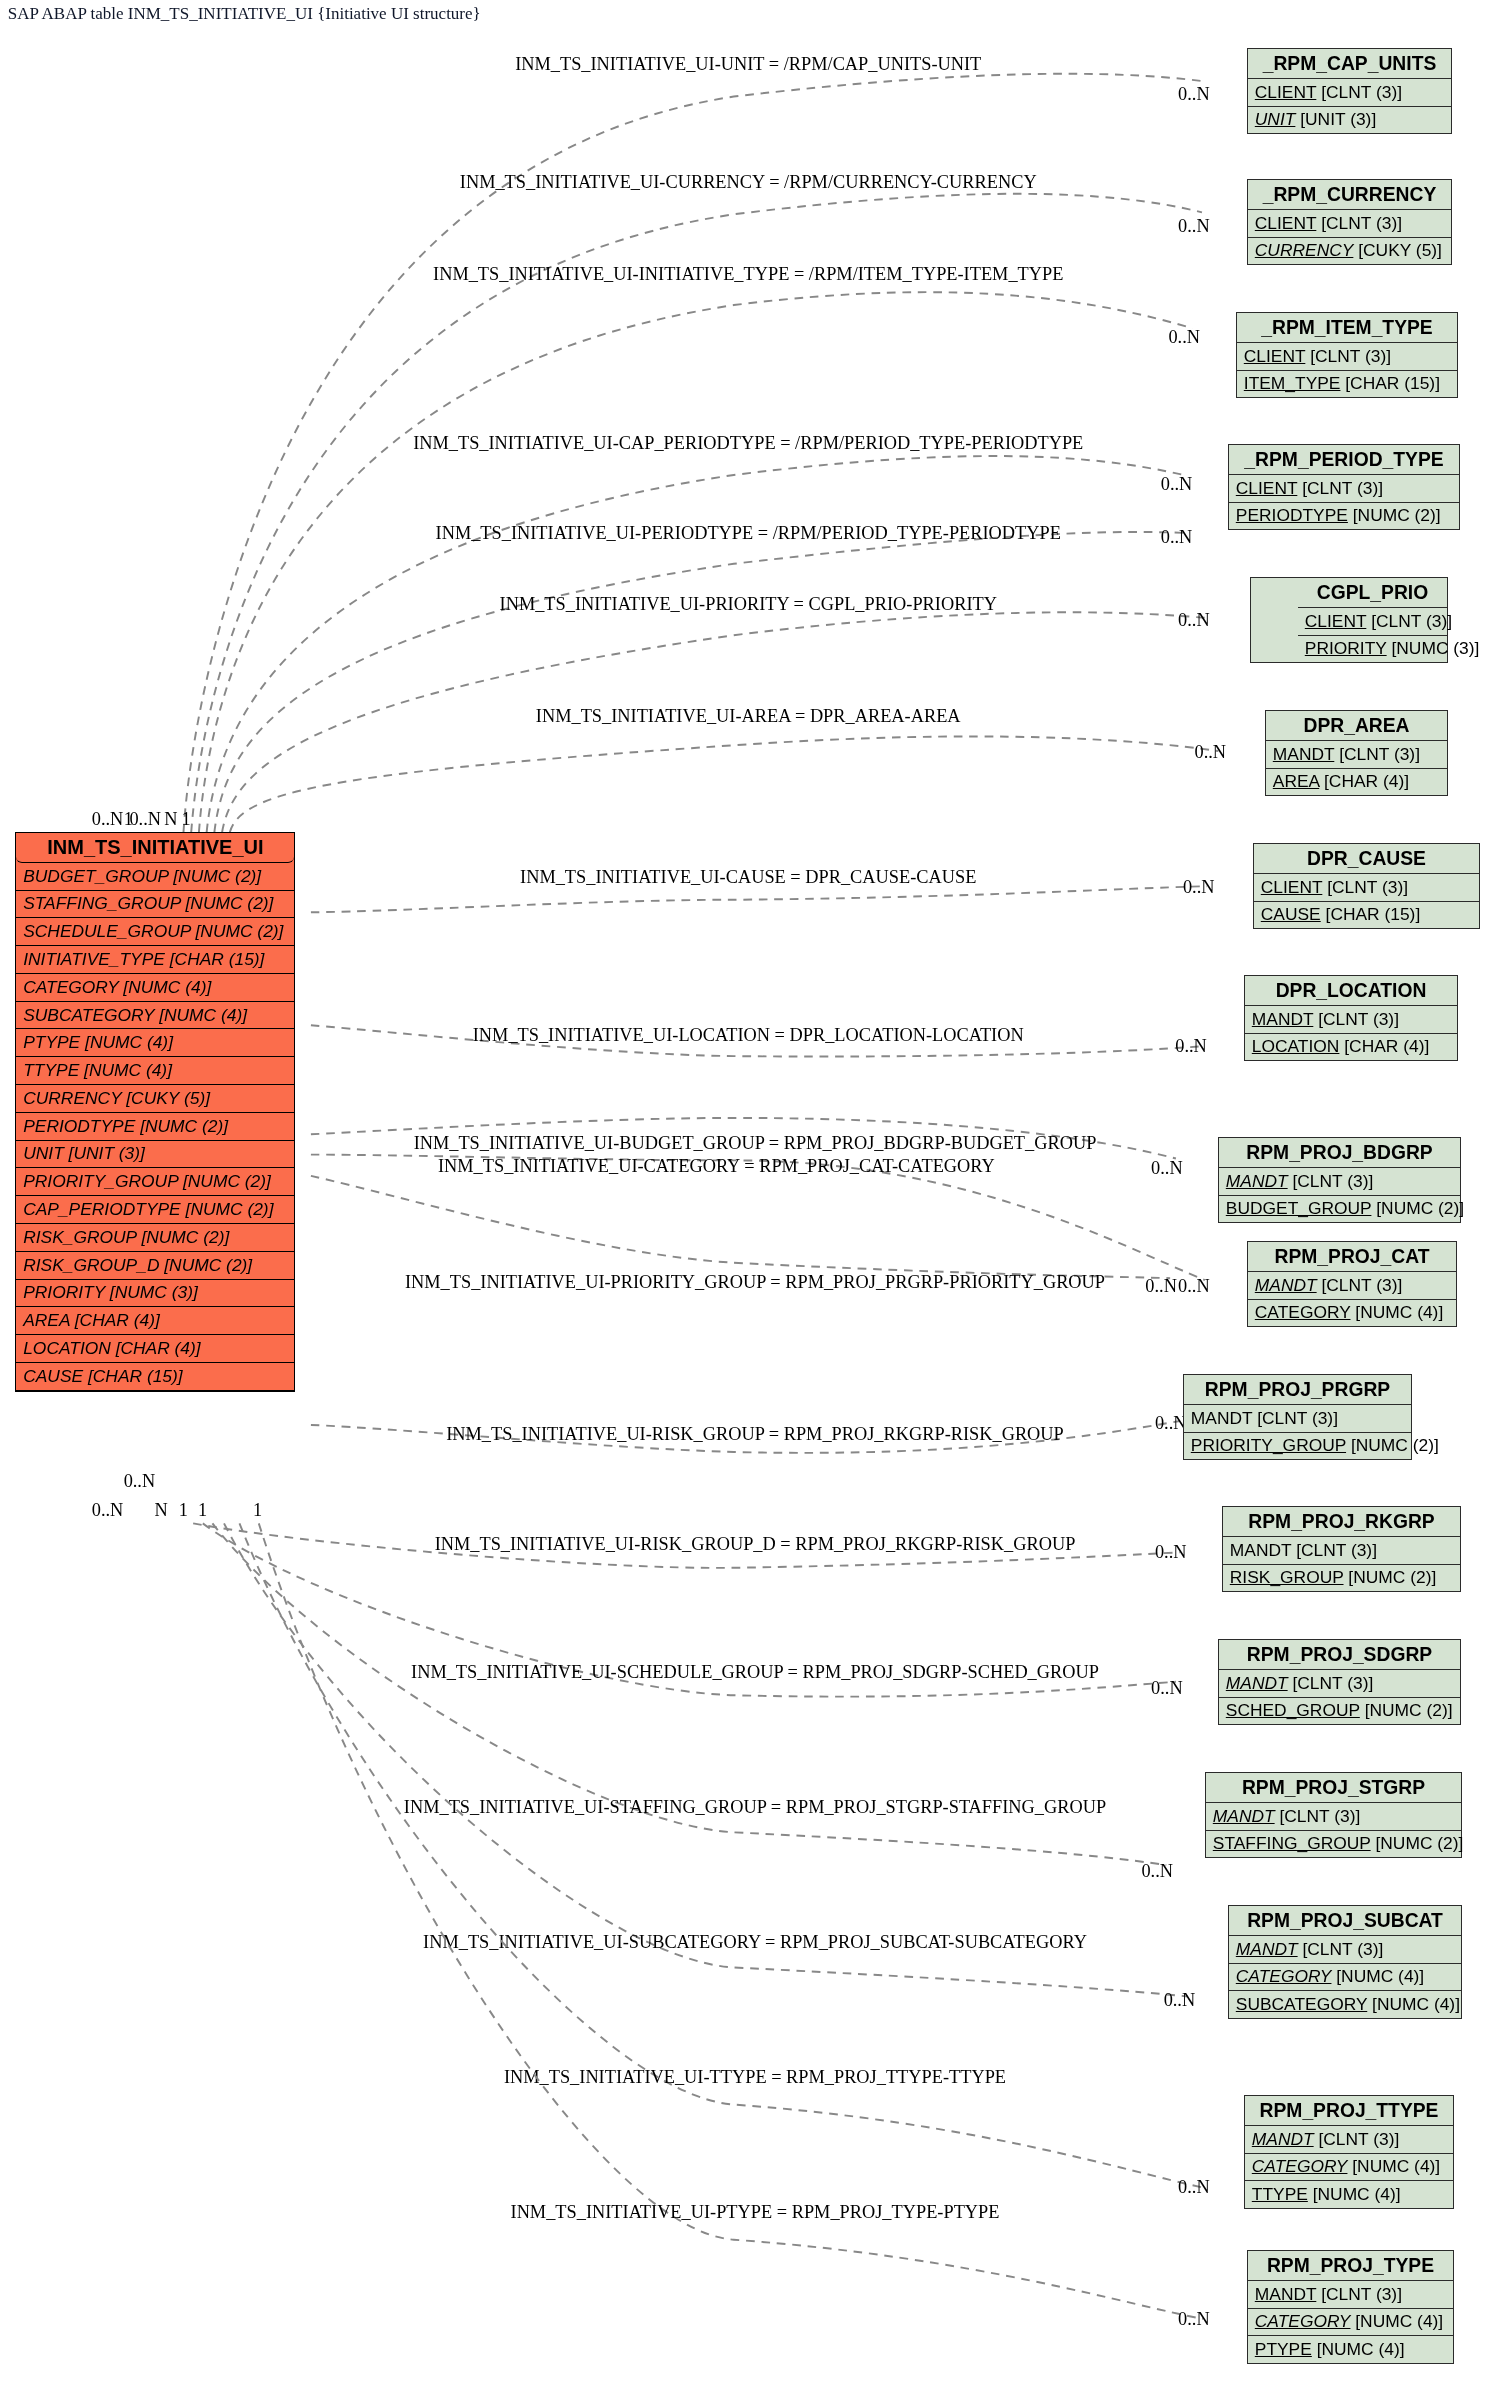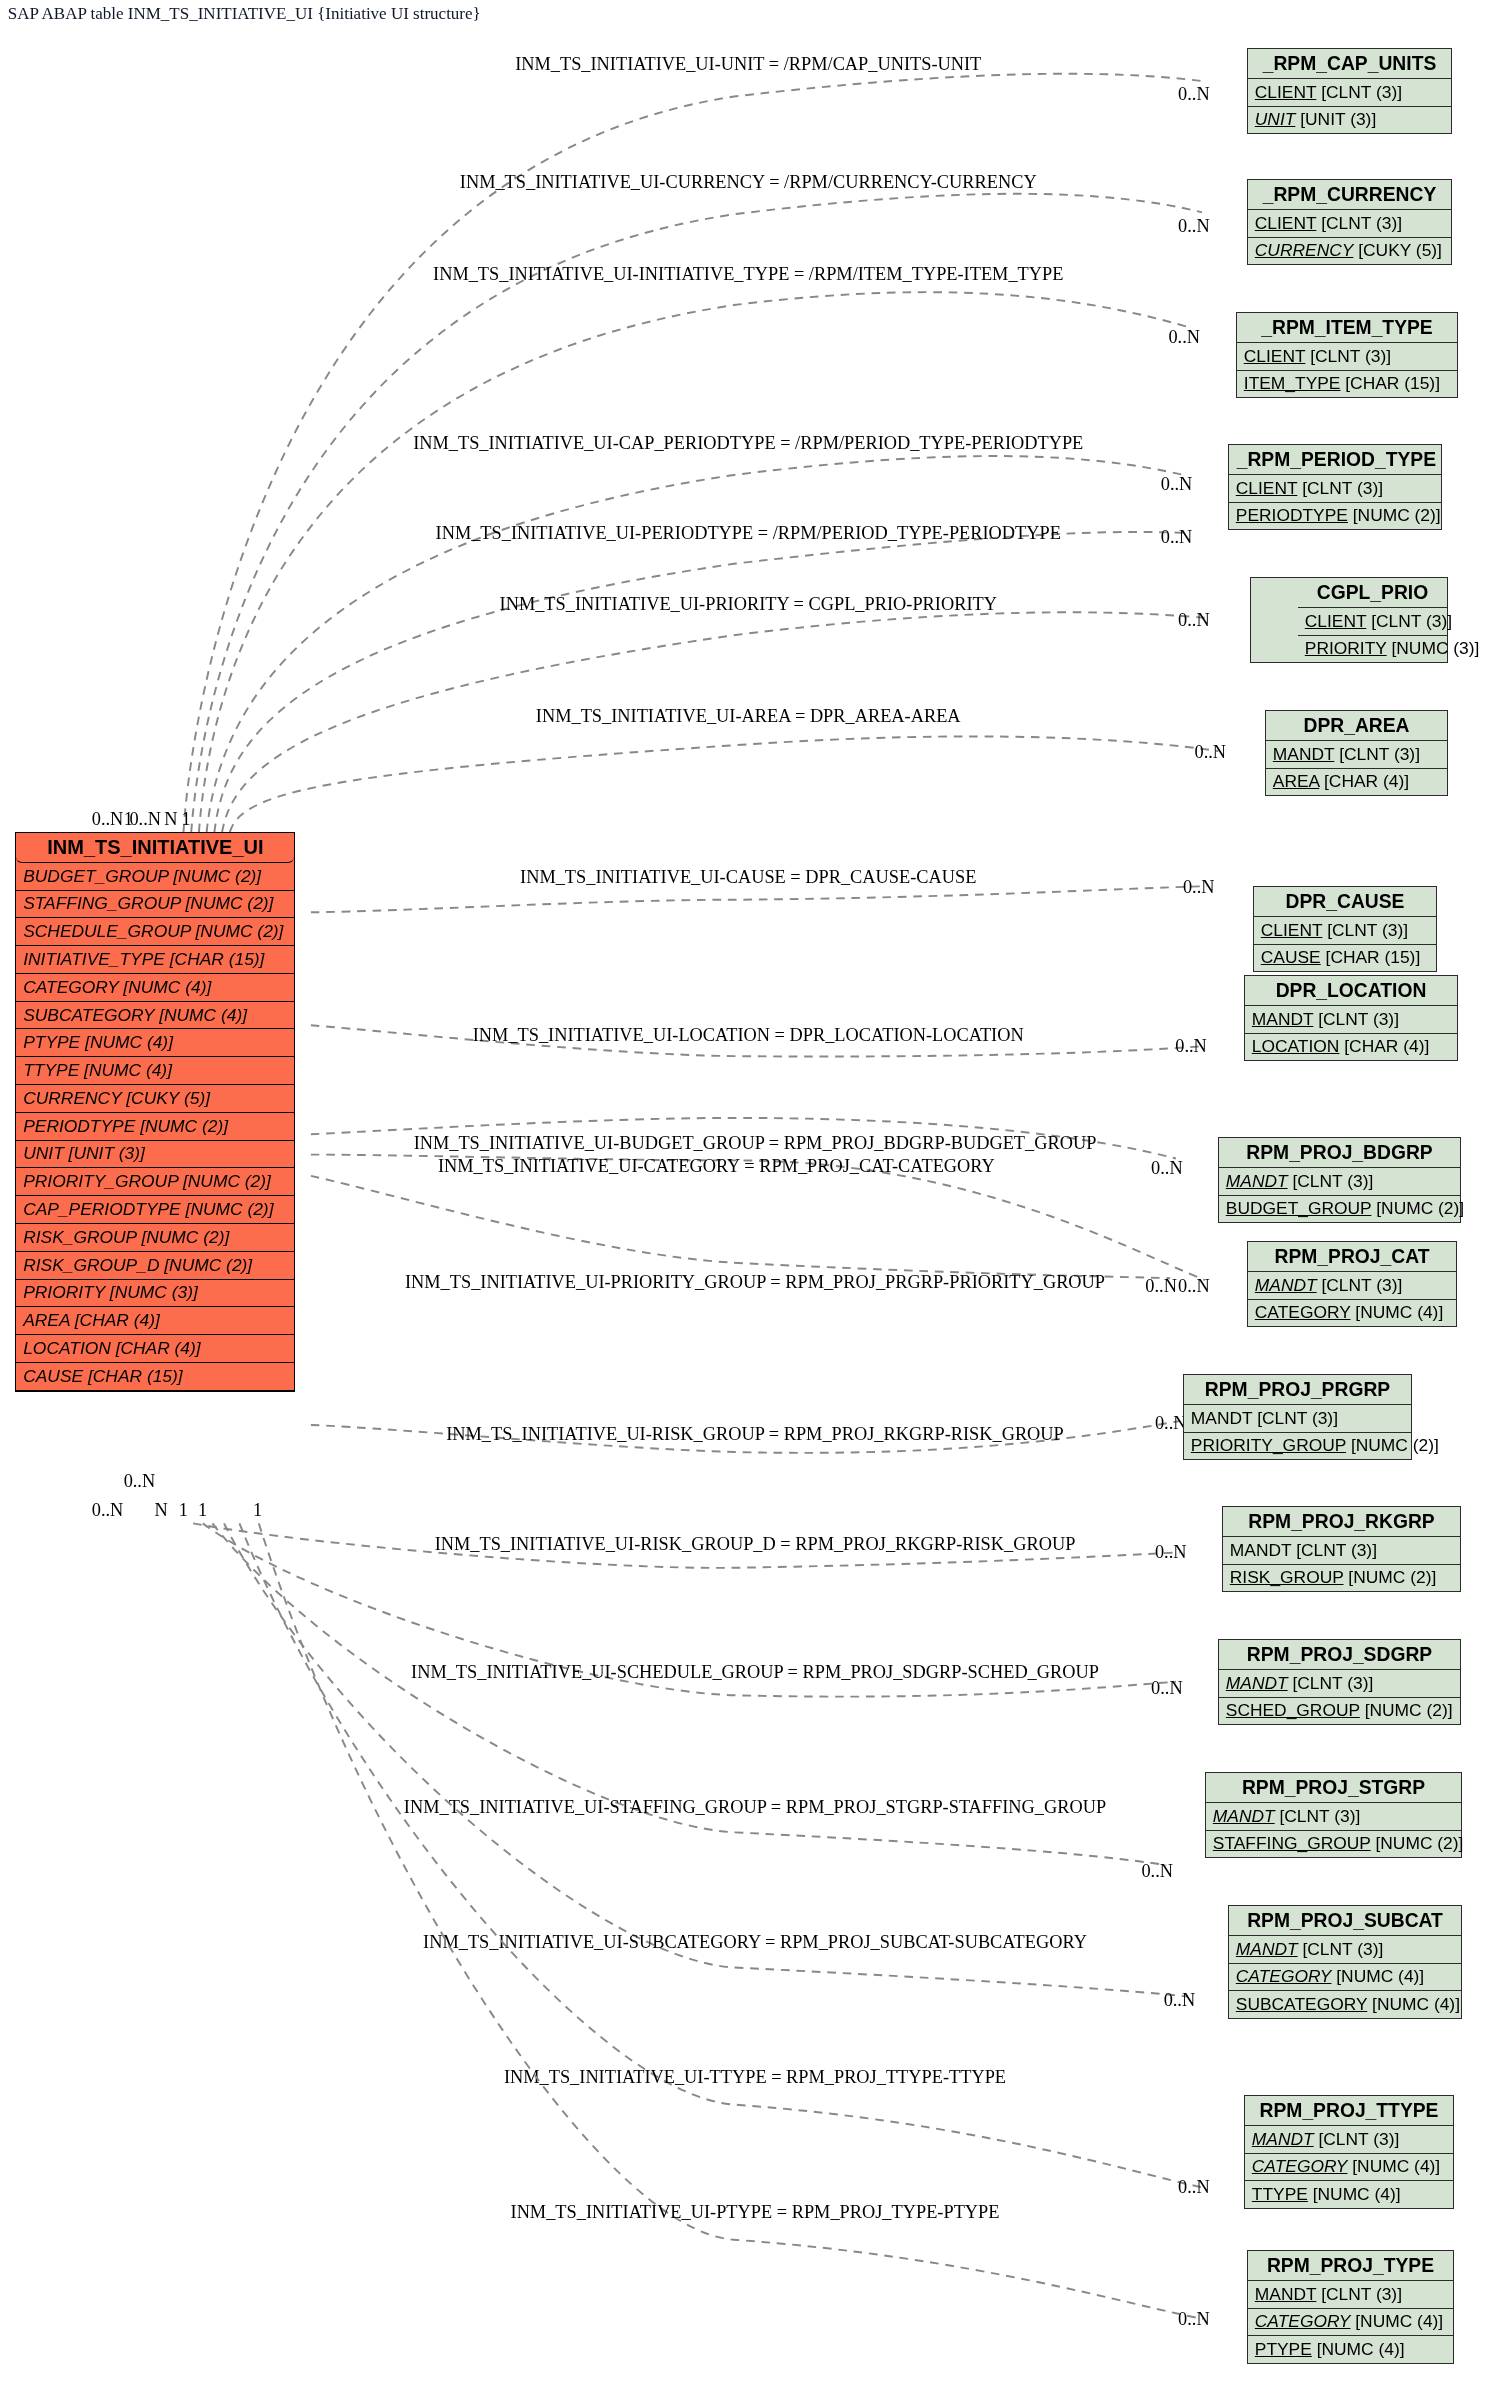--- a/index.html
+++ b/index.html
@@ -203,36 +203,36 @@
     <div class="entity" style="left: 1247px; top: 179px; width: 205px;">
       <div class="e-head">_RPM_CURRENCY</div>
       <div class="e-row"><span class="fld u">CLIENT</span><span class="typ"> [CLNT (3)]</span></div>
       <div class="e-row"><span class="fld u i">CURRENCY</span><span class="typ"> [CUKY (5)]</span></div>
     </div>
     <div class="entity" style="left: 1236px; top: 312px; width: 222px;">
       <div class="e-head">_RPM_ITEM_TYPE</div>
       <div class="e-row"><span class="fld u">CLIENT</span><span class="typ"> [CLNT (3)]</span></div>
       <div class="e-row"><span class="fld u">ITEM_TYPE</span><span class="typ"> [CHAR (15)]</span></div>
     </div>
-    <div class="entity" style="left: 1228px; top: 444px; width: 214px;">
+    <div class="entity" style="left: 1228px; top: 444px; width: 232px;">
       <div class="e-head">_RPM_PERIOD_TYPE</div>
       <div class="e-row"><span class="fld u">CLIENT</span><span class="typ"> [CLNT (3)]</span></div>
       <div class="e-row"><span class="fld u">PERIODTYPE</span><span class="typ"> [NUMC (2)]</span></div>
     </div>
     <div class="entity" style="left: 1250px; top: 577px; width: 198px; padding-left: 47px;">
       <div class="e-head">CGPL_PRIO</div>
       <div class="e-row"><span class="fld u">CLIENT</span><span class="typ"> [CLNT (3)]</span></div>
       <div class="e-row"><span class="fld u">PRIORITY</span><span class="typ"> [NUMC (3)]</span></div>
     </div>
     <div class="entity" style="left: 1265px; top: 710px; width: 183px;">
       <div class="e-head">DPR_AREA</div>
       <div class="e-row"><span class="fld u">MANDT</span><span class="typ"> [CLNT (3)]</span></div>
       <div class="e-row"><span class="fld u">AREA</span><span class="typ"> [CHAR (4)]</span></div>
     </div>
-    <div class="entity" style="left: 1253px; top: 843px; width: 184px; margin-top: 43px;">
+    <div class="entity" style="left: 1253px; top: 843px; width: 227px;">
       <div class="e-head">DPR_CAUSE</div>
       <div class="e-row"><span class="fld u">CLIENT</span><span class="typ"> [CLNT (3)]</span></div>
       <div class="e-row"><span class="fld u">CAUSE</span><span class="typ"> [CHAR (15)]</span></div>
     </div>
     <div class="entity" style="left: 1244px; top: 975px; width: 214px;">
       <div class="e-head">DPR_LOCATION</div>
       <div class="e-row"><span class="fld u">MANDT</span><span class="typ"> [CLNT (3)]</span></div>
       <div class="e-row"><span class="fld u">LOCATION</span><span class="typ"> [CHAR (4)]</span></div>
     </div>
     <div class="entity" style="left: 1218px; top: 1108px; width: 243px; margin-top: 29px;">

